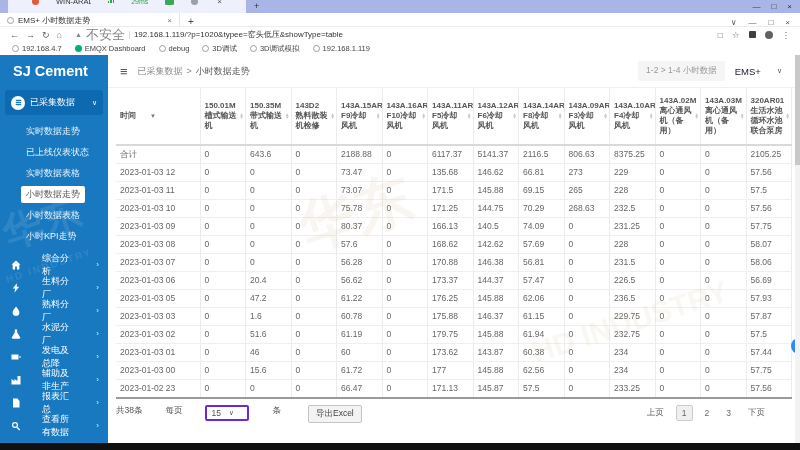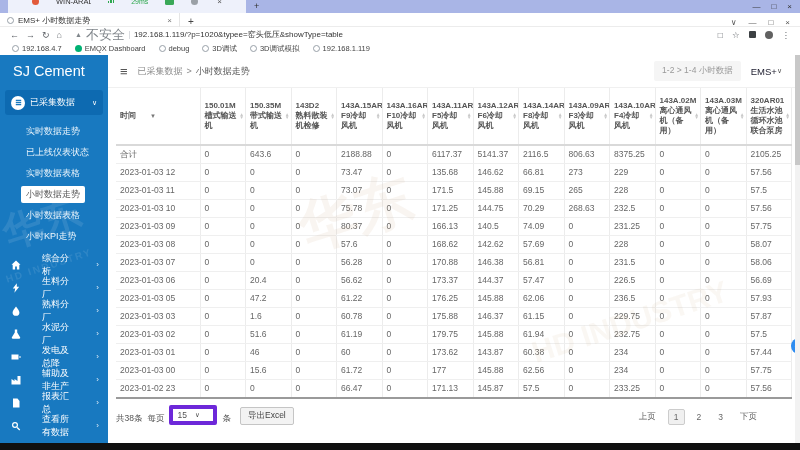--- a/index.html
+++ b/index.html
@@ -45,56 +45,56 @@
 
   
   .bookmarks{height:13px;background:#fff;border-bottom:1px solid #eee;display:flex;align-items:center;gap:13px;padding:0 12px;font-size:7.5px;color:#444}
   .bm{display:flex;align-items:center;gap:3px;white-space:nowrap}
   .emqx{width:7px;height:7px;border-radius:50%;background:#00b173;flex:none}
 
   
   .app{position:absolute;top:55px;left:0;right:0;height:388px;display:flex}
 
   .sidebar{width:108px;flex:none;background:#1879c0;color:#fff;position:relative;overflow:hidden}
-  .logo{height:30px;line-height:32px;padding-left:13px;font-size:14.5px;font-weight:normal}
+  .logo{height:30px;line-height:32px;padding-left:13px;font-size:14.5px;font-weight:bold}
   .group-row{margin:5px 5px 6px;background:#0d6ab1;border-radius:3px;height:25px;display:flex;align-items:center;gap:5px;padding:0 6px;font-size:9px}
   .group-circle{width:14px;height:14px;background:#fff;border-radius:50%;display:flex;align-items:center;justify-content:center;color:#1879c0;flex:none}
   .group-chevron{margin-left:auto;font-size:7px}
   .subs{list-style:none;margin:0;padding:0 0 6px}
   .subs li{height:21px;display:flex;align-items:center;padding-left:26px;font-size:9px;color:#eaf4fb}
   .subs li.active .pill{background:#fff;color:#555;border-radius:2px;padding:2px 5px;margin-left:-5px}
   .sections{list-style:none;margin:0;padding:0}
   .sections li{height:23px;display:flex;align-items:center;gap:21px;padding:0 9px 0 11px;font-size:9px}
   .sections .s-arrow{margin-left:auto;font-size:8px;opacity:.85}
   .s-icon{display:flex;align-items:center;flex:none}
 
   .content{flex:1;background:#fff;position:relative;overflow:hidden}
   .topbar{height:32px;display:flex;align-items:center;padding:0 12px;gap:10px;border-bottom:1px solid #f0f0f0}
   .hamburger{font-size:13px;color:#555}
   .crumbs{font-size:9px;color:#888;display:flex;gap:4px;align-items:center}
   .crumb-cur{color:#555}
   .range-box{margin-left:auto;background:#f5f5f5;border-radius:2px;padding:4px 8px;font-size:8.5px;color:#999;white-space:nowrap}
-  .profile{font-size:9.5px;color:#223;display:flex;gap:0;align-items:center;margin-right:6px}
+  .profile{font-size:9.5px;color:#223;display:flex;gap:16px;align-items:center;margin-right:6px}
   .profile .pv{font-size:7px;color:#555}
 
   .table-wrap{margin:0 8px 0 8px}
   table{width:100%;border-collapse:collapse;table-layout:fixed;font-size:8.5px;color:#666}
   th,td{border-right:1px solid #ececec;text-align:left;overflow:hidden}
   th{color:#555;font-weight:bold;vertical-align:middle;position:relative;padding:2px 8px 2px 4px;
      border-bottom:2px solid #d9d9d9;height:52px;line-height:1.25;font-size:8px}
   th .th-code{font-size:8px}
   th .th-name{font-size:8px}
   col.c-time{width:84px}
   td{border-bottom:1px solid #efefef;padding:2px 4px;height:13px;line-height:13px;white-space:nowrap}
   tbody tr:last-child td{border-bottom:2px solid #9a9a9a}
   .sorters{position:absolute;right:2px;top:50%;transform:translateY(-50%);display:flex;flex-direction:column;line-height:.62;font-size:5.5px;color:#c9c9c9}
   .time-caret{color:#777;font-size:6px;margin-left:14px}
 
-  .foot{display:flex;align-items:flex-end;gap:5px;padding:6px 20px 0 8px;font-size:8.5px;color:#555}
-  .select-box{border:4px solid #6d28d9;border-radius:2px;padding:1px 4px;display:flex;gap:8px;align-items:center;min-width:32px;background:#fff}
+  .foot{display:flex;align-items:flex-start;gap:23px;padding:6px 12px 0 8px;font-size:8.5px;color:#555}
+  .select-box{border:2px solid #6d28d9;border-radius:2px;padding:1px 4px;display:flex;gap:8px;align-items:center;min-width:32px;background:#fff}
   .select-box .pv{font-size:6.5px;color:#444}
   .export-btn{border:1px solid #c5c5c5;background:#f3f3f3;border-radius:2px;padding:2px 7px;font-size:8.5px;color:#444;margin-left:4px}
   .pages{margin-left:auto;display:flex;gap:7px;align-items:center;font-size:8.5px;color:#666;margin-right:18px}
   .page{padding:2px 5px}
   .page.active{border:1px solid #ccc;background:#f0f0f0;border-radius:2px}
 
   .edge-handle{position:absolute;right:-7px;top:283px;width:16px;height:16px;border-radius:50%;background:#2d8cf0;color:#fff;font-size:9px;display:flex;align-items:center;justify-content:center;padding-right:6px;box-sizing:border-box}
   .scrollbar{position:absolute;right:0;top:0;bottom:0;width:5px;background:#f2f2f2}
   .scroll-thumb{position:absolute;top:0;right:0;width:5px;height:110px;background:#c8c8c8}
 

